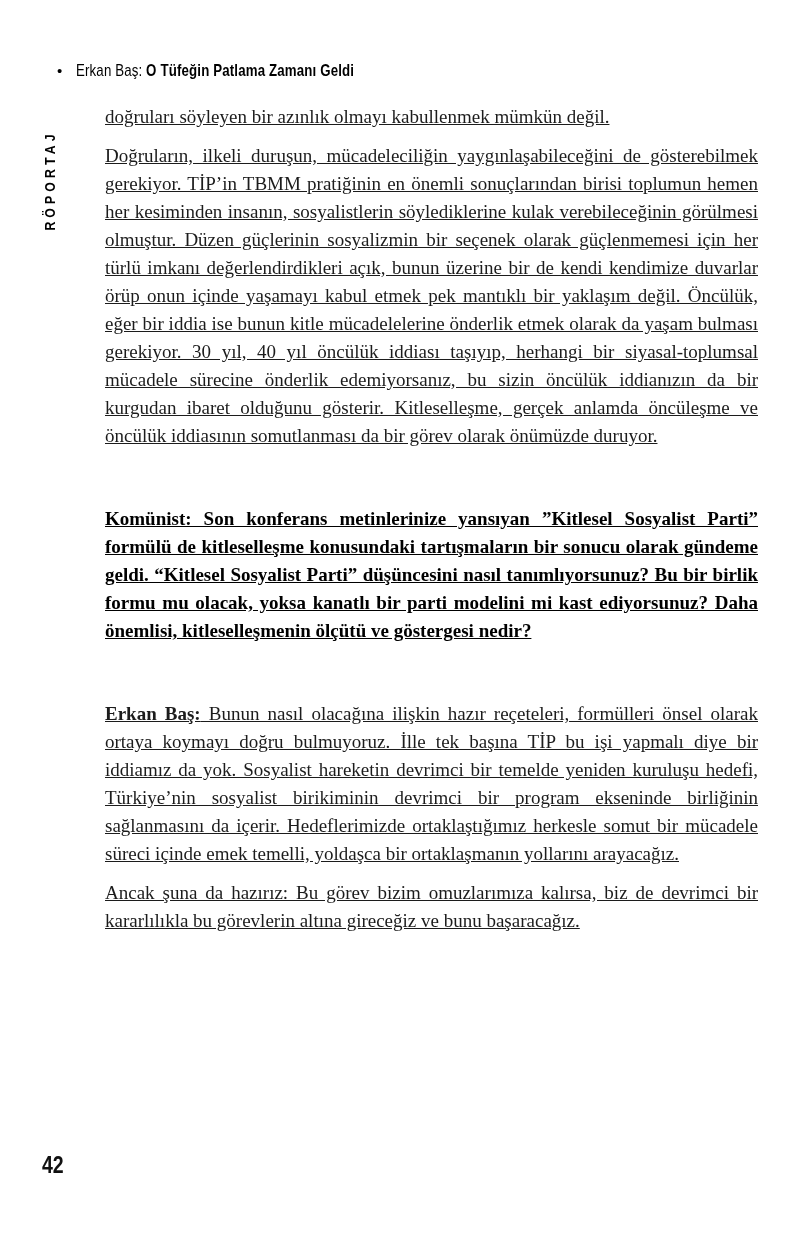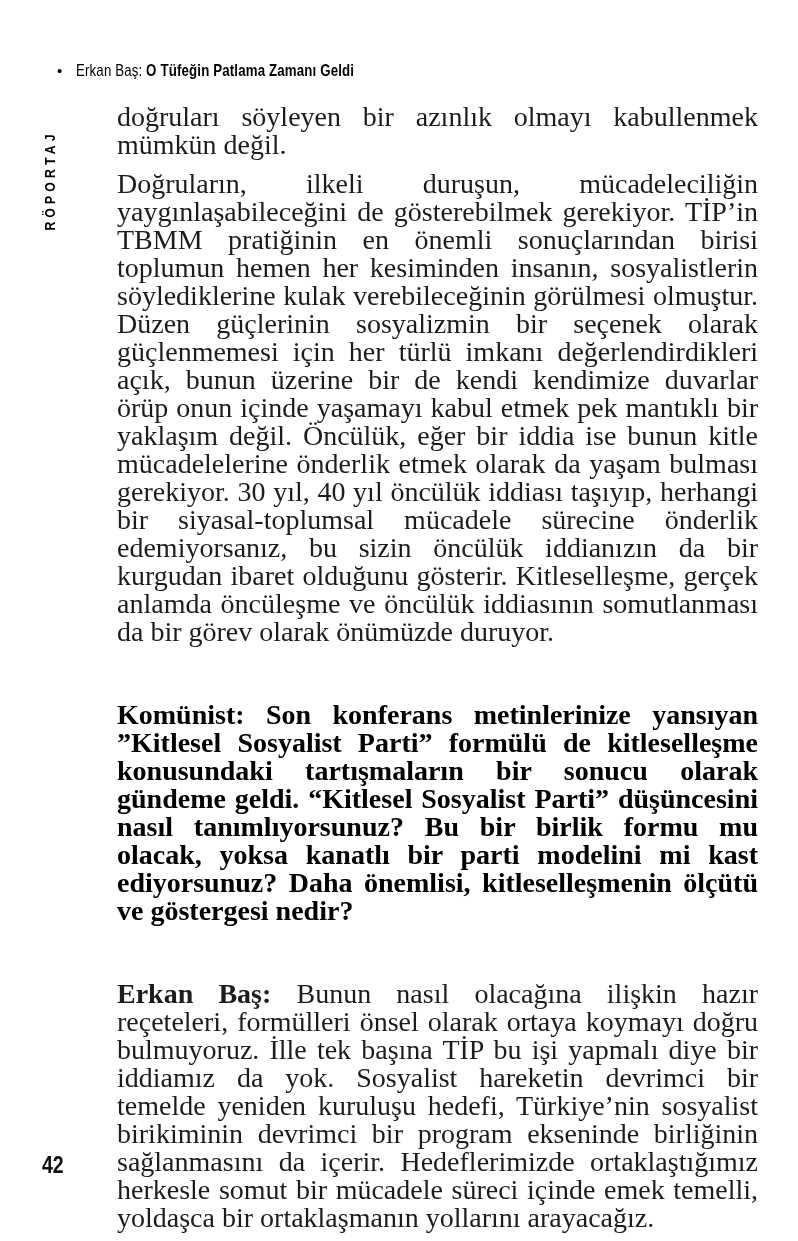--- a/index.html
+++ b/index.html
@@ -50,26 +50,27 @@
     transform:rotate(-90deg) scaleX(0.82);
     color:#000;
   }
   
   .body-col{
     position:absolute;
     left:105px;top:103px;
     width:653px;
   }
   .body-col p{
-    margin:0 0 11px 12px;
-    font-size:28px;
+    margin:0 0 11px 0;
+    font-size:19px;
     line-height:28px;
     text-align:justify;
     text-justify:inter-word;
     color:#1c1c1c;
+    text-decoration:underline;
   }
   p.question{
     font-weight:bold;
     margin-top:55px;
     color:#000000;
   }
   p.answer{
     margin-top:55px;
   }
   p.answer .lead{font-weight:bold;}
@@ -96,15 +97,16 @@
 
 <div class="vlabel-wrap">
   <span class="vlabel">RÖPORTAJ</span>
 </div>
 
 <main class="body-col">
   <p>doğruları söyleyen bir azınlık olmayı kabullenmek mümkün değil.</p>
   <p>Doğruların, ilkeli duruşun, mücadeleciliğin yaygınlaşabileceğini de gösterebilmek gerekiyor. TİP’in TBMM pratiğinin en önemli sonuçlarından birisi toplumun hemen her kesiminden insanın, sosyalistlerin söylediklerine kulak verebileceğinin görülmesi olmuştur. Düzen güçlerinin sosyalizmin bir seçenek olarak güçlenmemesi için her türlü imkanı değerlendirdikleri açık, bunun üzerine bir de kendi kendimize duvarlar örüp onun içinde yaşamayı kabul etmek pek mantıklı bir yaklaşım değil. Öncülük, eğer bir iddia ise bunun kitle mücadelelerine önderlik etmek olarak da yaşam bulması gerekiyor. 30 yıl, 40 yıl öncülük iddiası taşıyıp, herhangi bir siyasal-toplumsal mücadele sürecine önderlik edemiyorsanız, bu sizin öncülük iddianızın da bir kurgudan ibaret olduğunu gösterir. Kitleselleşme, gerçek anlamda öncüleşme ve öncülük iddiasının somutlanması da bir görev olarak önümüzde duruyor.</p>
   <p class="question">Komünist: Son konferans metinlerinize yansıyan ”Kitlesel Sosyalist Parti” formülü de kitleselleşme konusundaki tartışmaların bir sonucu olarak gündeme geldi. “Kitlesel Sosyalist Parti” düşüncesini nasıl tanımlıyorsunuz? Bu bir birlik formu mu olacak, yoksa kanatlı bir parti modelini mi kast ediyorsunuz? Daha önemlisi, kitleselleşmenin ölçütü ve göstergesi nedir?</p>
   <p class="answer"><span class="lead">Erkan Baş:</span><span> Bunun nasıl olacağına ilişkin hazır reçeteleri, formülleri önsel olarak ortaya koymayı doğru bulmuyoruz. İlle tek başına TİP bu işi yapmalı diye bir iddiamız da yok. Sosyalist hareketin devrimci bir temelde yeniden kuruluşu hedefi, Türkiye’nin sosyalist birikiminin devrimci bir program ekseninde birliğinin sağlanmasını da içerir. Hedeflerimizde ortaklaştığımız herkesle somut bir mücadele süreci içinde emek temelli, yoldaşca bir ortaklaşmanın yollarını arayacağız.</span></p>
+  <p>Ancak şuna da hazırız: Bu görev bizim omuzlarımıza kalırsa, biz de devrimci bir kararlılıkla bu görevlerin altına gireceğiz ve bunu başaracağız.</p>
 </main>
 
 <div class="page-number">42</div>
 
 </body></html>

